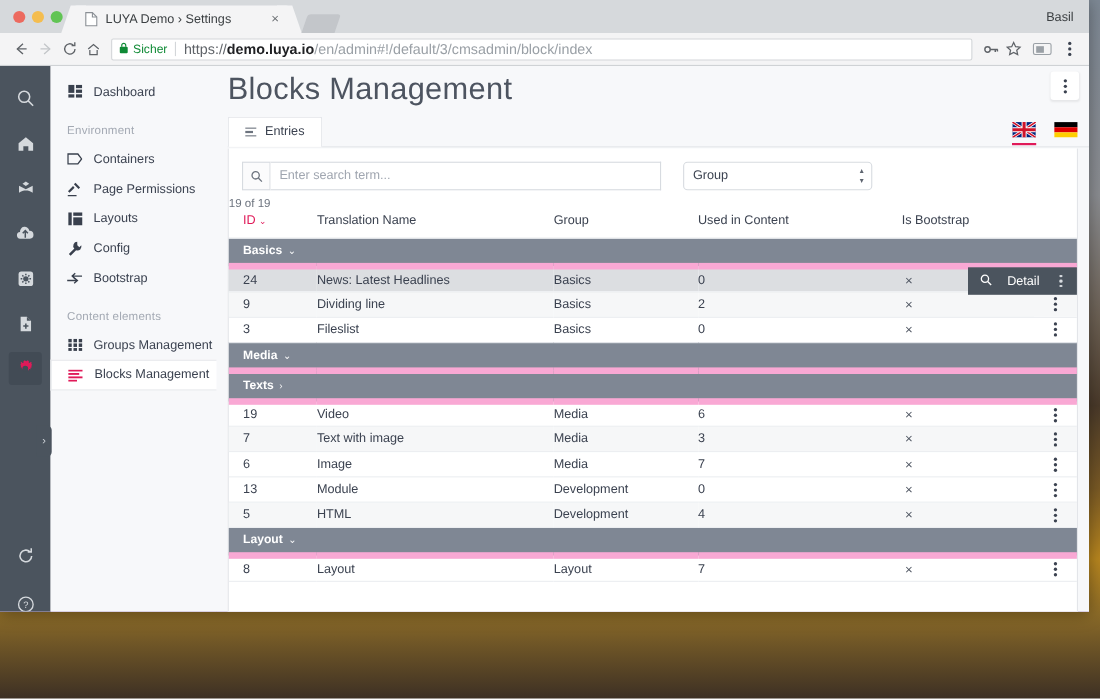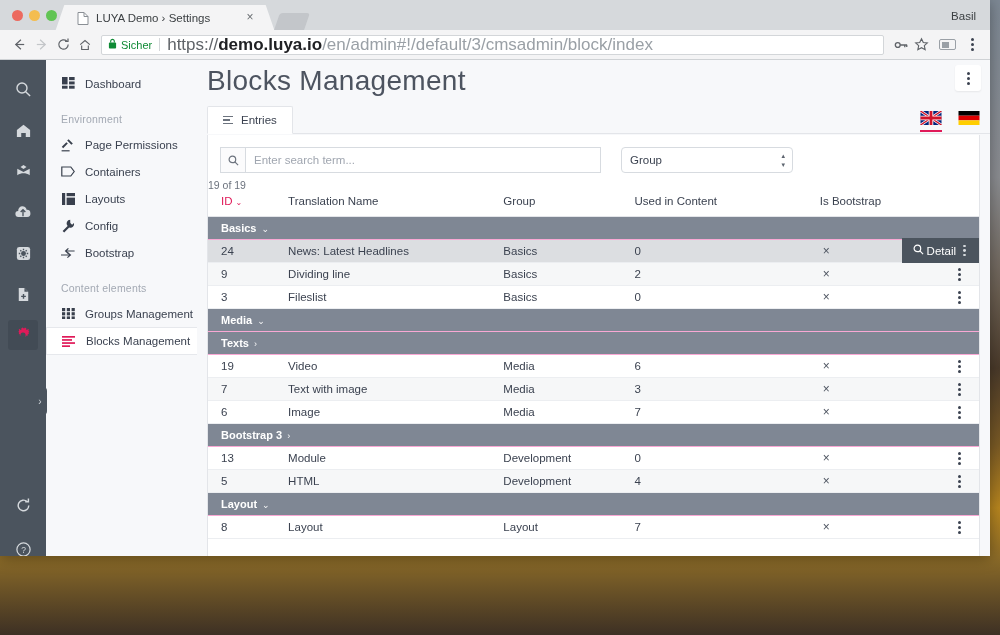--- a/index.html
+++ b/index.html
@@ -70,21 +70,21 @@
   }
   .nav-btn.disabled { color: #c3c6c9; }
   .omnibox {
     flex: 1; height: 20px; background: #fff; border: 1px solid #d3d6d9;
     border-radius: 2px; margin: 0 7px 0 5px; display: flex; align-items: center;
     padding: 0 6px; overflow: hidden;
   }
   .lock { color: #0f8a35; font-size: 9px; margin-right: 4px; }
   .secure-word { color: #0f8a35; font-size: 11px; margin-right: 7px; }
   .omni-sep { width: 1px; height: 13px; background: #d3d6d9; margin-right: 7px; }
-  .url { font-size: 17px; white-space: nowrap; color: #9aa0a6; }
+  .url { font-size: 13px; white-space: nowrap; color: #9aa0a6; }
   .url b { color: #202124; font-weight: 700; }
   .url .scheme { color: #5f6368; }
   .tb-icon { width: 20px; height: 20px; display:flex; align-items:center;
              justify-content:center; color: #5f6368; font-size: 12px; }
   .tb-ext { width: 17px; height: 11px; border: 1.5px solid #9aa0a6; border-radius: 2px;
             position: relative; margin: 0 6px 0 8px; }
   .tb-ext:after { content:""; position:absolute; left:1.5px; top:1.5px;
                   width:7px; height:6px; background:#9aa0a6; }
 
   
@@ -209,40 +209,40 @@
   th .chev { color: #e01a59; font-size: 8px; margin-left: 3px; }
   .c-id    { width: 80px; padding-left: 13px !important; margin-top: 48px; }
   .c-name  { width: 215px; }
   .c-group { width: 131px; }
   .c-used  { width: 185px; }
   .c-dis   { width: 120px; }
   .c-act   { width: 39px; }
 
   tr.group-row td {
     background: #7f8794; color: #fff; font-size: 11px; font-weight: 700;
-    padding: 5px 0 5px 13px; border-bottom: 1px solid #f9a8d4; margin-top: 24px;
+    padding: 5px 0 5px 13px; border-bottom: 6px solid #f9a8d4; margin-top: 24px;
   }
   tr.group-row .gchev { font-weight: 400; font-size: 9px; margin-left: 5px; opacity: .95; }
 
   tr.data-row td {
     font-size: 11.5px; color: #3b4250; height: 23px; padding: 0;
     border-bottom: 1px solid #eceef1;
   }
   tr.data-row td.c-id { padding-left: 13px; }
   tr.data-row.alt td { background: #f6f7f8; }
   tr.data-row.hovered td { background: #dcdee1; }
   td.c-dis { text-align: left; }
   td.c-dis span { color: #4d5460; font-size: 12px; padding-left: 3px; }
   td.c-act { position: relative; }
   .row-dots { display: flex; justify-content: center; }
 
   .detail-btn {
     position: absolute; right: 0; top: -2px; height: 25px;
     background: #4b545e; color: #fff; display: flex; align-items: center;
-    gap: 3px; padding: 0 9px 0 11px; white-space: nowrap; z-index: 3;
+    gap: 14px; padding: 0 9px 0 11px; white-space: nowrap; z-index: 3;
   }
   .detail-btn .dlabel { font-size: 11.5px; }
   .detail-btn .dmag { font-size: 10px; }
 </style>
 </head>
 <body>
 
 <div class="browser">
 
   <div class="tabstrip">
@@ -407,36 +407,36 @@
               <rect x="7.6" y="9.4" width="6" height="3.2" fill="currentColor"></rect>
             </svg>
         </span>
         <span>Dashboard</span>
       </div>
 
       <div class="nav-section">Environment</div>
 
       <div class="nav-item">
         <span class="ni-icon">
+          <svg width="14" height="11" viewBox="0 0 14 11">
+              <path d="M.8 1h9l3.4 4.5L9.8 10H.8z" fill="none" stroke="currentColor" stroke-width="1.2"></path>
+            </svg>
+        </span>
+        <span>Containers</span>
+      </div>
+
+      <div class="nav-item">
+        <span class="ni-icon">
           <svg width="14" height="14" viewBox="0 0 14 14">
               <path d="M7.6 1.2l4.2 4.2-1.4 1.4-4.2-4.2z" fill="currentColor"></path>
               <path d="M5.4 4.2l1.4 1.4-4.6 4.6-1.4-1.4z" fill="currentColor"></path>
               <path d="M0.6 12.8h8" stroke="currentColor" stroke-width="1.2"></path>
             </svg>
         </span>
         <span>Page Permissions</span>
-      </div>
-
-      <div class="nav-item">
-        <span class="ni-icon">
-          <svg width="14" height="11" viewBox="0 0 14 11">
-              <path d="M.8 1h9l3.4 4.5L9.8 10H.8z" fill="none" stroke="currentColor" stroke-width="1.2"></path>
-            </svg>
-        </span>
-        <span>Containers</span>
       </div>
 
       <div class="nav-item">
         <span class="ni-icon">
           <svg width="13" height="12" viewBox="0 0 13 12">
               <rect x="0" y="0" width="3.2" height="12" fill="currentColor"></rect>
               <rect x="4.6" y="0" width="8.4" height="3.2" fill="currentColor"></rect>
               <rect x="4.6" y="4.6" width="8.4" height="7.4" fill="currentColor"></rect>
             </svg>
         </span>
@@ -684,23 +684,20 @@
                 <td class="c-act">
                   <div class="row-dots">
                     <span class="dots ">
                       <i></i>
                       <i></i>
                       <i></i>
                     </span>
                   </div>
                 </td>
               </tr>
-              <tr class="group-row">
-                <td colspan="6"><span>Bootstrap 3</span><span class="gchev">›</span></td>
-              </tr>
               <tr class="data-row">
                 <td class="c-id">13</td>
                 <td class="c-name">Module</td>
                 <td class="c-group">Development</td>
                 <td class="c-used">0</td>
                 <td class="c-dis"><span>×</span></td>
                 <td class="c-act">
                   <div class="row-dots">
                     <span class="dots ">
                       <i></i>

